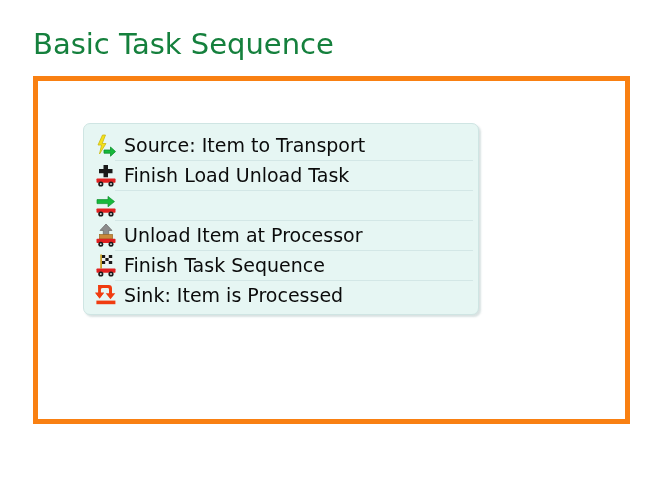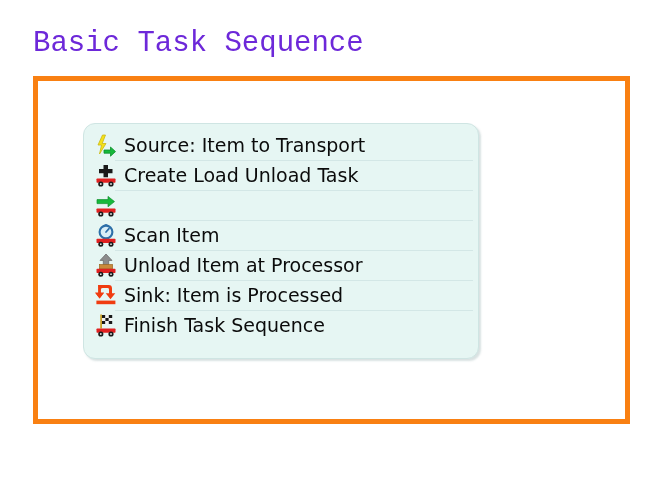--- a/index.html
+++ b/index.html
@@ -17,25 +17,24 @@
     -webkit-font-smoothing: antialiased;
   }
 
   
   #page-title {
     position: absolute;
     left: 33px;
     top: 26px;
     font-size: 29px;
     line-height: 36px;
-    color: #6d28d9;
+    color: #15803d;
     font-weight: normal;
     letter-spacing: 0px;
     white-space: nowrap;
-    font-family: Liberation Mono, monospace;
   }
 
   
   #content-frame {
     position: absolute;
     left: 33px;
     top: 76px;
     width: 597px;
     height: 348px;
     border: 5px solid #F98012;
@@ -44,24 +43,24 @@
   }
 
   
   #task-sequence-panel {
     position: absolute;
     left: 45px;
     top: 42px;
     width: 396px;
     background: #E6F6F3;
     border: 1px solid #CFE5E3;
-    border-radius: 12px;
+    border-radius: 7px;
     box-sizing: border-box;
     box-shadow: 2px 2px 2px rgba(120, 150, 150, 0.28);
-    padding: 6px 0 18px 0;
+    padding: 6px 0 4px 0;
   }
 
   .task-row {
     position: relative;
     display: flex;
     align-items: center;
     height: 30px;
     padding-left: 10px;
     box-sizing: border-box;
   }
@@ -115,78 +114,51 @@
       <span class="task-icon">
         <svg width="24" height="24" viewBox="0 0 24 24">
           <path d="M9.5 2 h4.5 v4 h4.5 v4.2 h-4.5 v4 h-4.5 v-4 H5 V6 h4.5 Z" fill="#1A1A1A"></path>
           <rect x="2.5" y="15.5" width="19" height="4.2" rx="0.7" fill="#E02020"></rect>
           <circle cx="6.8" cy="21" r="2.6" fill="#1A1A1A"></circle>
           <circle cx="6.8" cy="21" r="0.9" fill="#E8E8E8"></circle>
           <circle cx="17" cy="21" r="2.6" fill="#1A1A1A"></circle>
           <circle cx="17" cy="21" r="0.9" fill="#E8E8E8"></circle>
         </svg>
       </span>
-      <span class="task-label">Create Load Unload Task</span>
+      <span class="task-label">Finish Load Unload Task</span>
     </div>
 
 
     <div class="task-row">
       <span class="task-icon">
         <svg width="24" height="24" viewBox="0 0 24 24">
           <path d="M3 6.6 h11 V3.4 l6.5 5.2 l-6.5 5.2 v-3.2 H3 Z" fill="#17B93B" stroke="#0E8E2B" stroke-width="0.7"></path>
           <rect x="2.5" y="15.5" width="19" height="4.2" rx="0.7" fill="#E02020"></rect>
           <circle cx="6.8" cy="21" r="2.6" fill="#1A1A1A"></circle>
           <circle cx="6.8" cy="21" r="0.9" fill="#E8E8E8"></circle>
           <circle cx="17" cy="21" r="2.6" fill="#1A1A1A"></circle>
           <circle cx="17" cy="21" r="0.9" fill="#E8E8E8"></circle>
         </svg>
       </span>
     </div>
 
-    <div class="task-row">
-      <span class="task-icon">
-        <svg width="24" height="24" viewBox="0 0 24 24">
-          <rect x="10.6" y="1.2" width="2.8" height="2.4" fill="#2D6FA8"></rect>
-          <circle cx="12" cy="9" r="6.4" fill="#D8EEF8" stroke="#2D6FA8" stroke-width="2.1"></circle>
-          <path d="M12 9 L15 5.6" stroke="#2D6FA8" stroke-width="1.7" stroke-linecap="round"></path>
-          <rect x="2.5" y="15.8" width="19" height="4.2" rx="0.7" fill="#E02020"></rect>
-          <circle cx="6.8" cy="21.2" r="2.5" fill="#1A1A1A"></circle>
-          <circle cx="6.8" cy="21.2" r="0.85" fill="#E8E8E8"></circle>
-          <circle cx="17" cy="21.2" r="2.5" fill="#1A1A1A"></circle>
-          <circle cx="17" cy="21.2" r="0.85" fill="#E8E8E8"></circle>
-        </svg>
-      </span>
-      <span class="task-label">Scan Item</span>
-    </div>
 
     <div class="task-row">
       <span class="task-icon">
         <svg width="24" height="24" viewBox="0 0 24 24">
           <path d="M12 1 L18 7.4 h-3.3 v5.2 H9.3 V7.4 H6 Z" fill="#8C8C8C" stroke="#636363" stroke-width="0.7"></path>
           <rect x="5.5" y="11.6" width="13" height="4.3" fill="#C98A3C" stroke="#9A6520" stroke-width="0.7"></rect>
           <rect x="2.5" y="15.8" width="19" height="4.2" rx="0.7" fill="#E02020"></rect>
           <circle cx="6.8" cy="21.2" r="2.5" fill="#1A1A1A"></circle>
           <circle cx="6.8" cy="21.2" r="0.85" fill="#E8E8E8"></circle>
           <circle cx="17" cy="21.2" r="2.5" fill="#1A1A1A"></circle>
           <circle cx="17" cy="21.2" r="0.85" fill="#E8E8E8"></circle>
         </svg>
       </span>
       <span class="task-label">Unload Item at Processor</span>
-    </div>
-
-    <div class="task-row">
-      <span class="task-icon">
-        <svg width="24" height="24" viewBox="0 0 24 24">
-          <path d="M4 2 h7.2 v2.6 H8.4 q-1.6 0 -1.6 1.6 v3.4 h3.3 L5.6 15.6 L1 9.6 h3.2 V5.2 Q4.2 2 4 2 Z" fill="#F03C10"></path>
-          <path d="M4.2 2 h7 v3 H8.6 q-2 0 -2 2 v3.1 h3.2 l-4.2 5.3 l-4.2-5.3 H4.6 Z" fill="#F03C10"></path>
-          <path d="M10.6 2 h4.2 q3.2 0 3.2 3.4 v4.8 h3.3 l-4.8 6 l-4.8-6 h3.3 V6.4 q0-1.4 -1.5-1.4 h-2.9 Z" fill="#F03C10"></path>
-          <rect x="2.4" y="17.6" width="19" height="3.6" fill="#F03C10"></rect>
-        </svg>
-      </span>
-      <span class="task-label">Sink: Item is Processed</span>
     </div>
 
     <div class="task-row">
       <span class="task-icon">
         <svg width="24" height="24" viewBox="0 0 24 24">
           <rect x="6.2" y="1.5" width="1.8" height="14" fill="#C8A12A"></rect>
           <g>
             <rect x="8" y="2" width="3.4" height="3" fill="#1A1A1A"></rect>
             <rect x="11.4" y="2" width="3.4" height="3" fill="#F2F2F2"></rect>
             <rect x="14.8" y="2" width="3.4" height="3" fill="#1A1A1A"></rect>
@@ -200,14 +172,26 @@
           <rect x="2.5" y="15.5" width="19" height="4.2" rx="0.7" fill="#E02020"></rect>
           <circle cx="6.8" cy="21" r="2.6" fill="#1A1A1A"></circle>
           <circle cx="6.8" cy="21" r="0.9" fill="#E8E8E8"></circle>
           <circle cx="17" cy="21" r="2.6" fill="#1A1A1A"></circle>
           <circle cx="17" cy="21" r="0.9" fill="#E8E8E8"></circle>
         </svg>
       </span>
       <span class="task-label">Finish Task Sequence</span>
     </div>
 
+    <div class="task-row">
+      <span class="task-icon">
+        <svg width="24" height="24" viewBox="0 0 24 24">
+          <path d="M4 2 h7.2 v2.6 H8.4 q-1.6 0 -1.6 1.6 v3.4 h3.3 L5.6 15.6 L1 9.6 h3.2 V5.2 Q4.2 2 4 2 Z" fill="#F03C10"></path>
+          <path d="M4.2 2 h7 v3 H8.6 q-2 0 -2 2 v3.1 h3.2 l-4.2 5.3 l-4.2-5.3 H4.6 Z" fill="#F03C10"></path>
+          <path d="M10.6 2 h4.2 q3.2 0 3.2 3.4 v4.8 h3.3 l-4.8 6 l-4.8-6 h3.3 V6.4 q0-1.4 -1.5-1.4 h-2.9 Z" fill="#F03C10"></path>
+          <rect x="2.4" y="17.6" width="19" height="3.6" fill="#F03C10"></rect>
+        </svg>
+      </span>
+      <span class="task-label">Sink: Item is Processed</span>
+    </div>
+
   </div>
 </div>
 
 </body></html>

